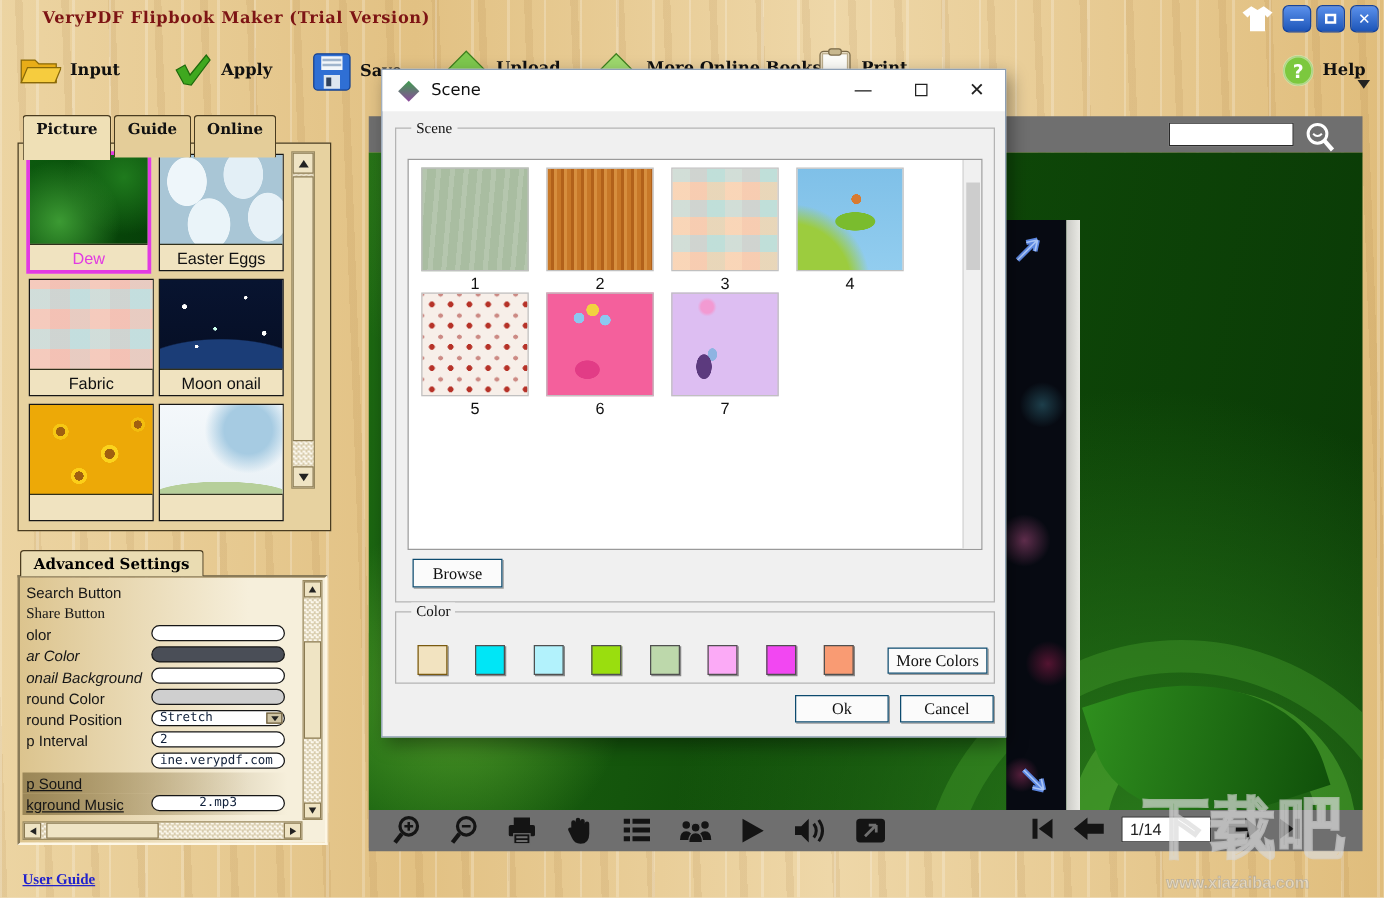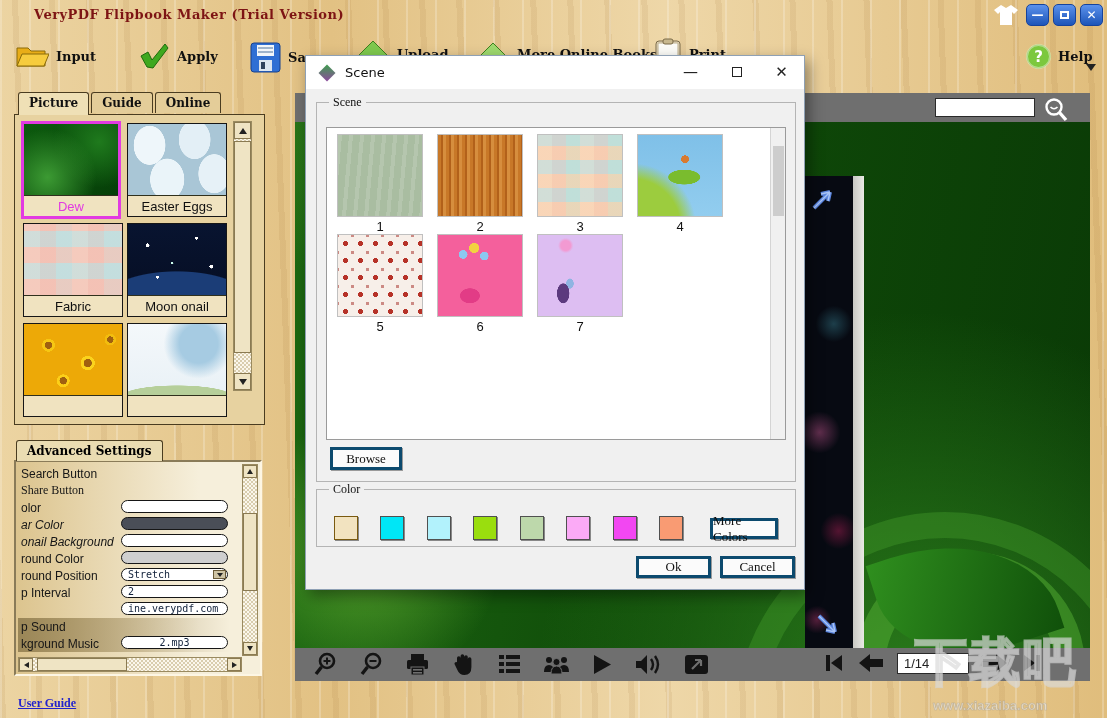--- a/index.html
+++ b/index.html
@@ -24,21 +24,21 @@
   #btn-min{left:1026px;} #btn-max{left:1053px;} #btn-close{left:1080px;}
 
   
   .tbtn { position:absolute; display:flex; align-items:center; gap:7px; font:bold 13px "DejaVu Serif", serif; color:#101010; }
   .help-arrow { position:absolute; left:1086px; top:64px; width:0; height:0; border-left:5px solid transparent; border-right:5px solid transparent; border-top:7px solid #222; }
 
   
   .tabstrip { position:absolute; left:18px; top:92px; display:flex; gap:2px; z-index:3; }
   .tab { padding:3px 10px 2px; border:1px solid #4a3c20; border-bottom:none; background:#e4cd99;
     font:bold 12px "DejaVu Serif", serif; color:#111; border-radius:3px 3px 0 0; }
-  .tab.active { background:#efe0b6; padding-bottom:5px; margin-bottom:-2px; }
+  .tab.active { background:#efe0b6; padding-bottom:18px; margin-bottom:-2px; }
   .panel { position:absolute; left:14px; top:114px; width:251px; height:311px; background:#e7d2a0;
     border:1px solid #4a3c20; overflow:hidden; z-index:2; }
   .thumb-cell { position:absolute; width:100px; background:#f0e3c0; border:1px solid #161616; }
   .thumb-cell .img { height:72px; border-bottom:1px solid #30301c; }
   .thumb-cell .cap { height:20px; display:flex; align-items:center; justify-content:center;
     font:13px "Liberation Sans", sans-serif; color:#101010; }
   .thumb-cell.sel { border:3px solid #e23ae2; }
   .thumb-cell.sel .cap { color:#e23ae2; }
 
   .img-dew { background:radial-gradient(circle at 25% 75%, #3c9a33, transparent 55%),radial-gradient(circle at 80% 25%, #1f7a1d, transparent 50%),linear-gradient(135deg,#0c5a0e,#063f08); }
@@ -81,21 +81,21 @@
   .add-btn { position:absolute; border:1px solid #1a1a1a; background:rgba(240,227,192,.5);
     font:12px "Liberation Serif", serif; color:#111; padding:2px 5px; text-align:center; }
 
   
   .adv-tab { position:absolute; left:16px; top:440px; padding:3px 10px; border:1px solid #4a3c20; border-bottom:none;
     background:#eadcb2; font:bold 12px "DejaVu Serif", serif; border-radius:3px 3px 0 0; z-index:3; }
   .adv-panel { position:absolute; left:14px; top:460px; width:248px; height:216px; z-index:2;
     border:2px solid; border-color:#8a7b58 #fdf6e4 #fdf6e4 #8a7b58; background:linear-gradient(90deg,#dcc48e,#f6efdb 75%); overflow:hidden; }
   .adv-row { position:absolute; left:2px; width:212px; height:17px; display:flex; align-items:center;
     font:12px "Liberation Sans", sans-serif; color:#161616; padding-left:3px; }
-  .adv-row.hl { background:linear-gradient(90deg,#9a8657,rgba(154,134,87,0)); }
+  .adv-row.hl { background:linear-gradient(90deg,#9a8657,rgba(154,134,87,0));text-decoration:underline; }
   .pill { position:absolute; left:103px; width:107px; height:13px; border:1px solid #161616; border-radius:7px; background:#fff;
     font:10px "DejaVu Sans Mono", monospace; color:#10203a; display:flex; align-items:center; padding:0 6px; }
   .pill.center { justify-content:center; }
   .pill .dd { position:absolute; right:1px; top:1px; width:13px; height:9px; background:#cfc4a4; border:1px solid #6a5a38; display:flex; align-items:center; justify-content:center; }
   .adv-vsb { position:absolute; right:2px; top:2px; width:16px; height:192px; border:1px solid #9a8a60;
     background:repeating-conic-gradient(#fbf7ec 0 25%, #d9cdae 0 50%) 0 0/4px 4px; }
   .adv-hsb { position:absolute; left:2px; bottom:2px; width:224px; height:15px; border:1px solid #9a8a60;
     background:repeating-conic-gradient(#fbf7ec 0 25%, #d9cdae 0 50%) 0 0/4px 4px; }
   .adv-hsb .thumb { position:absolute; top:0; height:13px; background:#efe4c4; border:1px solid #8a7a52; }
   .sb-box { position:absolute; width:14px; height:13px; background:#efe4c4; border:1px solid #8a7a52; display:flex; align-items:center; justify-content:center; }
@@ -173,21 +173,21 @@
       radial-gradient(circle 7px at 43% 16%, #f2d240 70%, transparent 74%),
       radial-gradient(circle 6px at 30% 24%, #8cc8f0 70%, transparent 74%),
       radial-gradient(circle 6px at 55% 26%, #8cc8f0 70%, transparent 74%),
       radial-gradient(ellipse 16px 12px at 38% 75%, #e23c86 60%, transparent 64%),
       #f4609c; }
   .sc7 { background:
       radial-gradient(circle 11px at 33% 13%, #f29ad2 45%, rgba(242,154,210,.35) 60%, transparent 70%),
       radial-gradient(ellipse 10px 16px at 30% 72%, #5c3a7e 60%, transparent 64%),
       radial-gradient(ellipse 6px 8px at 38% 60%, #8fb4e2 60%, transparent 66%),
       #ddbef2; }
-  .dlg-btn { position:absolute; background:#fbfbfb; border:3px solid #0c4a6e; box-shadow:1px 1px 0 #9a9a9a;
+  .dlg-btn { position:absolute; background:#fbfbfb; border:1px solid #0c4a6e; box-shadow:1px 1px 0 #9a9a9a;
     font:13px "Liberation Serif", serif; color:#101010; display:flex; align-items:center; justify-content:center; }
   .swatch { position:absolute; top:26px; width:24px; height:24px; border:1px solid #505050; box-shadow:1px 1px 0 #888; }
   .swatch.sel { border:1px solid #7a5a10;
     background-image:radial-gradient(circle 1px, rgba(170,140,80,.8) 90%, transparent) 0 0/5px 5px; }
 
   .icon-svg { display:block; }
 </style>
 </head>
 <body>
 
@@ -525,21 +525,21 @@
     <div class="group" style="left:10px;top:433px;width:480px;height:58px;">
       <span class="group-label">Color</span>
       <div class="swatch sel" style="left: 17px; background-color: rgb(242, 227, 192);"></div>
       <div class="swatch" style="left: 63px; background-color: rgb(0, 230, 246);"></div>
       <div class="swatch" style="left: 110px; background-color: rgb(178, 242, 252);"></div>
       <div class="swatch" style="left: 156px; background-color: rgb(154, 222, 14);"></div>
       <div class="swatch" style="left: 203px; background-color: rgb(189, 216, 171);"></div>
       <div class="swatch" style="left: 249px; background-color: rgb(251, 170, 246);"></div>
       <div class="swatch" style="left: 296px; background-color: rgb(242, 71, 242);"></div>
       <div class="swatch" style="left: 342px; background-color: rgb(249, 155, 115);"></div>
-      <div class="dlg-btn" style="left:393px;top:28px;width:68px;height:21px;">More Colors</div>
+      <div class="dlg-btn" style="left:393px;top:28px;width:80px;height:21px;">More Colors</div>
     </div>
 
     <div class="dlg-btn" style="left:330px;top:500px;width:75px;height:22px;">Ok</div>
     <div class="dlg-btn" style="left:414px;top:500px;width:75px;height:22px;">Cancel</div>
   </div>
 
   <div class="watermark">
     <div class="wm-big">下载吧</div>
     <div class="wm-url">www.xiazaiba.com</div>
   </div>

